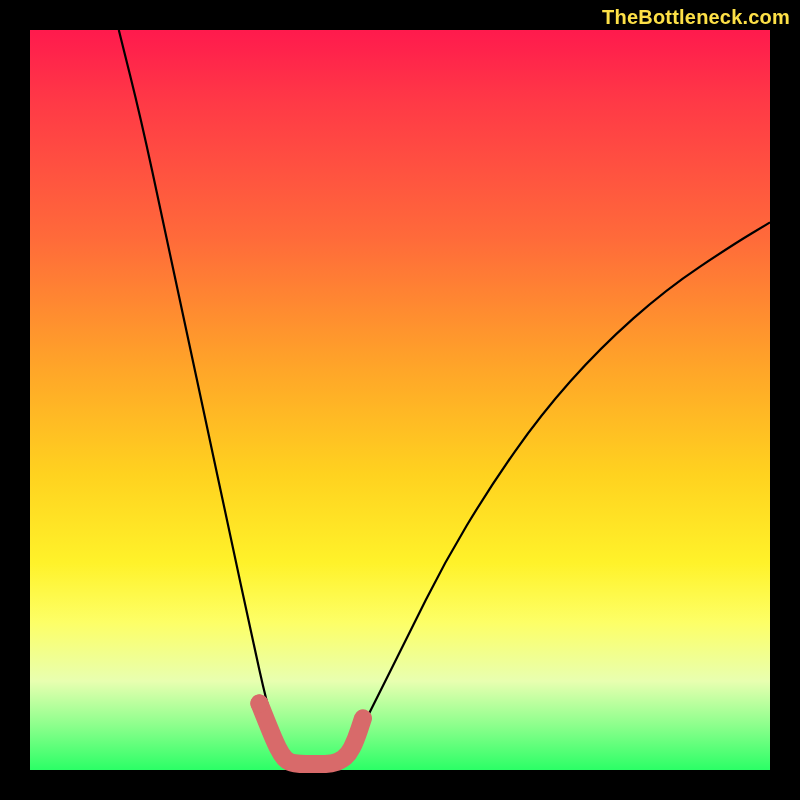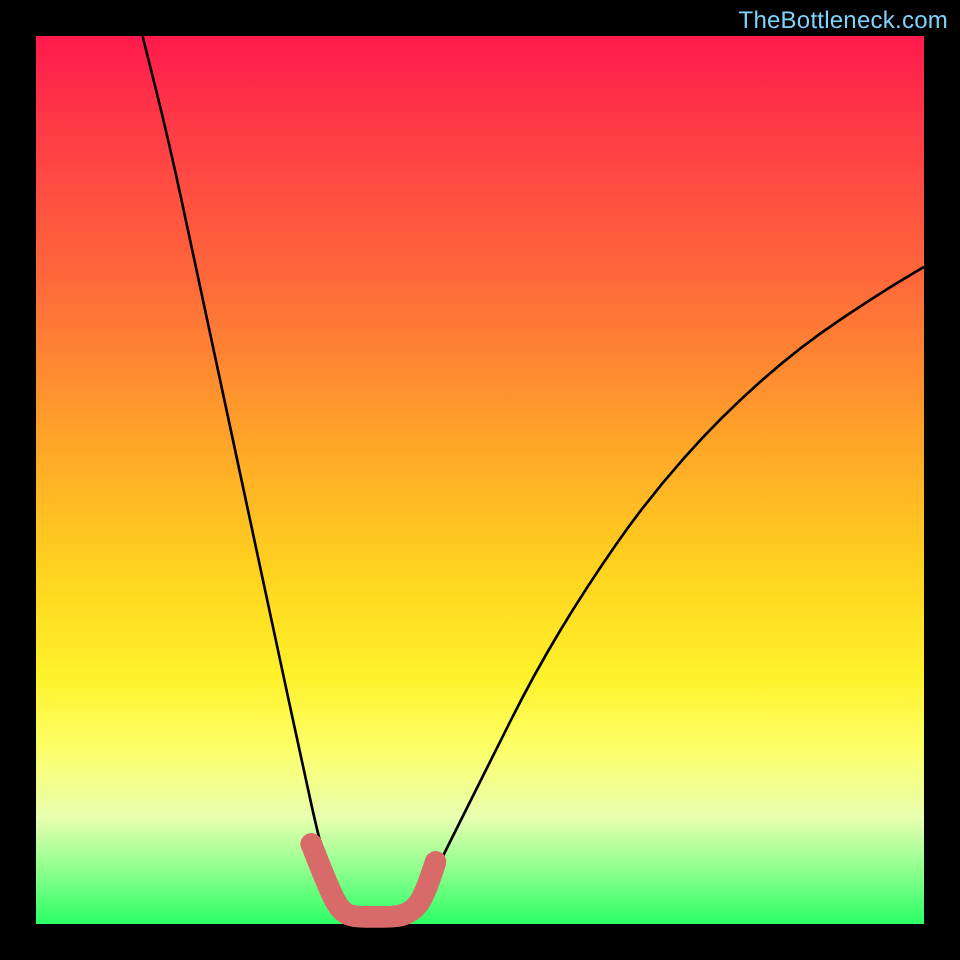--- a/index.html
+++ b/index.html
@@ -36,23 +36,23 @@
       #fdff66 80%,
       #e8ffb0 88%,
       #8cff8c 94%,
       #2bff66 100%
     );
   }
   .watermark {
     position: absolute;
     top: 6px;
     right: 10px;
-    color: #7dd3fc;
+    color: #fde047;
     font-size: 20px;
-    font-weight: 400;
+    font-weight: 700;
     letter-spacing: 0.2px;
     user-select: none;
   }
   svg.curves {
     position: absolute;
     left: 0; top: 0;
     width: 740px;
     height: 740px;
     overflow: visible;
   }

